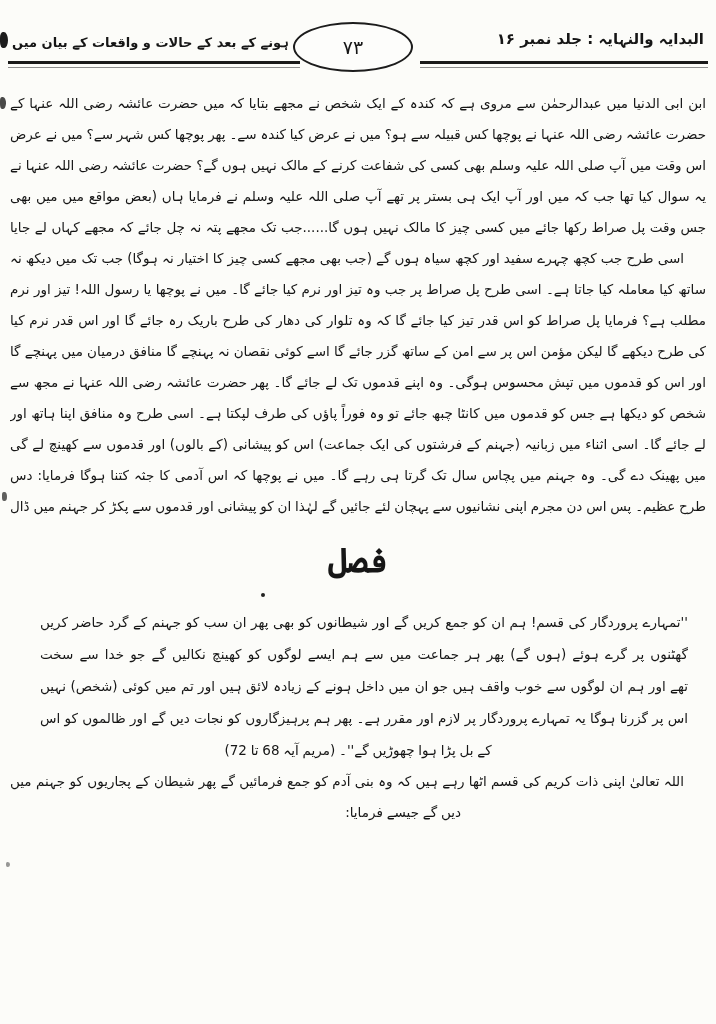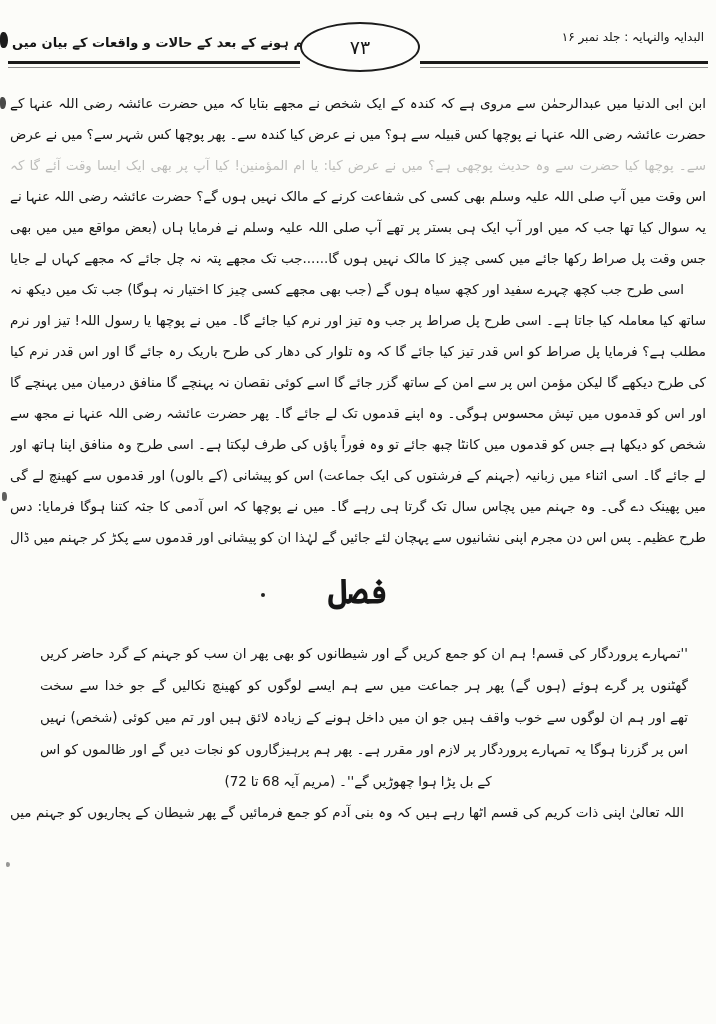--- a/index.html
+++ b/index.html
@@ -8,28 +8,28 @@
     width:716px;height:1024px;
     background:#fcfcf9;
     font-family:"DejaVu Sans",sans-serif;
     color:#161616;
     overflow:hidden;
     direction:rtl;
   }
   
   .hdr-book{
     position:absolute;top:30px;right:12px;
-    font-size:12px;font-weight:normal;letter-spacing:0;
+    font-size:15px;font-weight:bold;letter-spacing:0;
   }
   .hdr-chapter{
     position:absolute;top:35px;left:12px;
     font-size:13px;font-weight:bold;
   }
   .page-oval{
-    position:absolute;top:22px;left:300px;
+    position:absolute;top:22px;left:293px;
     width:116px;height:46px;
     border:2.5px solid #1c1c1c;border-radius:50%;
     background:#fdfdfb;
     display:flex;align-items:center;justify-content:center;
     font-size:19px;z-index:3;
   }
   .rule{
     position:absolute;top:61px;height:3px;
     border-top:3px solid #1a1a1a;border-bottom:1px solid #8d8d8d;
     z-index:1;
@@ -93,21 +93,20 @@
     <div class="hdr-chapter">قیامت قائم ہونے کے بعد کے حالات و واقعات کے بیان میں</div>
     <div class="rule rule-right"></div>
     <div class="rule rule-left"></div>
   </div>
 
   <div class="body-text">
 
     <div>
       <div class="ln">ابن ابی الدنیا میں عبدالرحمٰن سے مروی ہے کہ کندہ کے ایک شخص نے مجھے بتایا کہ میں حضرت عائشہ رضی اللہ عنہا کے پاس آیا۔ میرے اور آپ</div>
       <div class="ln">حضرت عائشہ رضی اللہ عنہا نے پوچھا کس قبیلہ سے ہو؟ میں نے عرض کیا کندہ سے۔ پھر پوچھا کس شہر سے؟ میں نے عرض کیا اہل حمص</div>
-      <div class="ln faded">سے۔ پوچھا کیا حضرت سے وہ حدیث پوچھی ہے؟ میں نے عرض کیا: یا ام المؤمنین! کیا آپ پر بھی ایک ایسا وقت آئے گا کہ</div>
       <div class="ln">اس وقت میں آپ صلی اللہ علیہ وسلم بھی کسی کی شفاعت کرنے کے مالک نہیں ہوں گے؟ حضرت عائشہ رضی اللہ عنہا نے فرمایا ہاں میں نے آپ سے</div>
       <div class="ln">یہ سوال کیا تھا جب کہ میں اور آپ ایک ہی بستر پر تھے آپ صلی اللہ علیہ وسلم نے فرمایا ہاں (بعض مواقع میں میں بھی شفاعت نہیں رکھوں گا ایک تو)</div>
       <div class="ln">جس وقت پل صراط رکھا جائے میں کسی چیز کا مالک نہیں ہوں گا......جب تک مجھے پتہ نہ چل جائے کہ مجھے کہاں لے جایا جائے گا۔</div>
     </div>
 
     <div>
       <div class="ln indent">اسی طرح جب کچھ چہرے سفید اور کچھ سیاہ ہوں گے (جب بھی مجھے کسی چیز کا اختیار نہ ہوگا) جب تک میں دیکھ نہ لوں کہ میرے</div>
       <div class="ln">ساتھ کیا معاملہ کیا جاتا ہے۔ اسی طرح پل صراط پر جب وہ تیز اور نرم کیا جائے گا۔ میں نے پوچھا یا رسول اللہ! تیز اور نرم کئے جانے کا کیا</div>
       <div class="ln">مطلب ہے؟ فرمایا پل صراط کو اس قدر تیز کیا جائے گا کہ وہ تلوار کی دھار کی طرح باریک رہ جائے گا اور اس قدر نرم کیا جائے گا کہ انگارے</div>
       <div class="ln">کی طرح دیکھے گا لیکن مؤمن اس پر سے امن کے ساتھ گزر جائے گا اسے کوئی نقصان نہ پہنچے گا منافق درمیان میں پہنچے گا تو لٹک جائے گا</div>
@@ -124,20 +123,21 @@
     <div class="quote">
       <div class="ln">''تمہارے پروردگار کی قسم! ہم ان کو جمع کریں گے اور شیطانوں کو بھی پھر ان سب کو جہنم کے گرد حاضر کریں گے (اور وہ)</div>
       <div class="ln">گھٹنوں پر گرے ہوئے (ہوں گے) پھر ہر جماعت میں سے ہم ایسے لوگوں کو کھینچ نکالیں گے جو خدا سے سخت سرکشی کرتے</div>
       <div class="ln">تھے اور ہم ان لوگوں سے خوب واقف ہیں جو ان میں داخل ہونے کے زیادہ لائق ہیں اور تم میں کوئی (شخص) نہیں مگر اسے</div>
       <div class="ln">اس پر گزرنا ہوگا یہ تمہارے پروردگار پر لازم اور مقرر ہے۔ پھر ہم پرہیزگاروں کو نجات دیں گے اور ظالموں کو اس میں گھٹنوں</div>
       <div class="ln cite-line">کے بل پڑا ہوا چھوڑیں گے''۔ (مریم آیہ 68 تا 72)</div>
     </div>
 
     <div>
       <div class="ln indent">اللہ تعالیٰ اپنی ذات کریم کی قسم اٹھا رہے ہیں کہ وہ بنی آدم کو جمع فرمائیں گے پھر شیطان کے پجاریوں کو جہنم میں اوندھے منہ ڈال</div>
+      <div class="ln p4-last">دیں گے جیسے فرمایا:</div>
     </div>
 
   </div>
 
   <div class="blot blot-a"></div>
   <div class="blot blot-b"></div>
   <div class="blot blot-c"></div>
   <div class="blot blot-d"></div>
   <div class="speck"></div>
 

